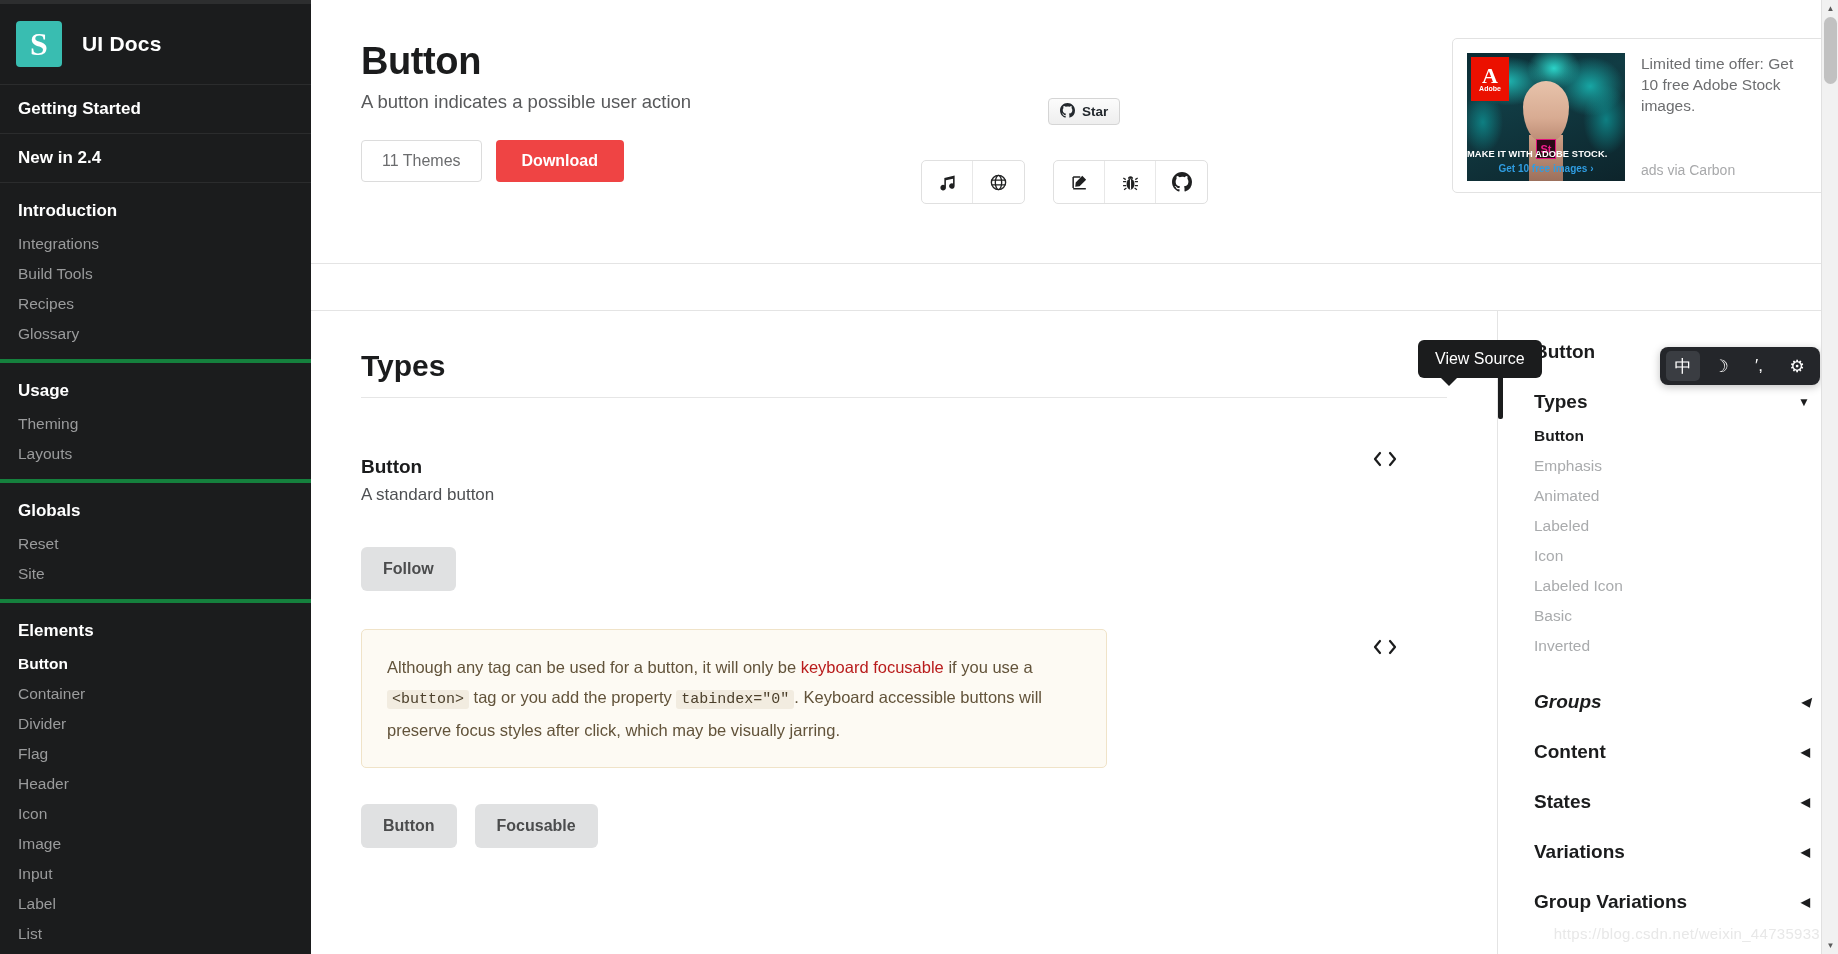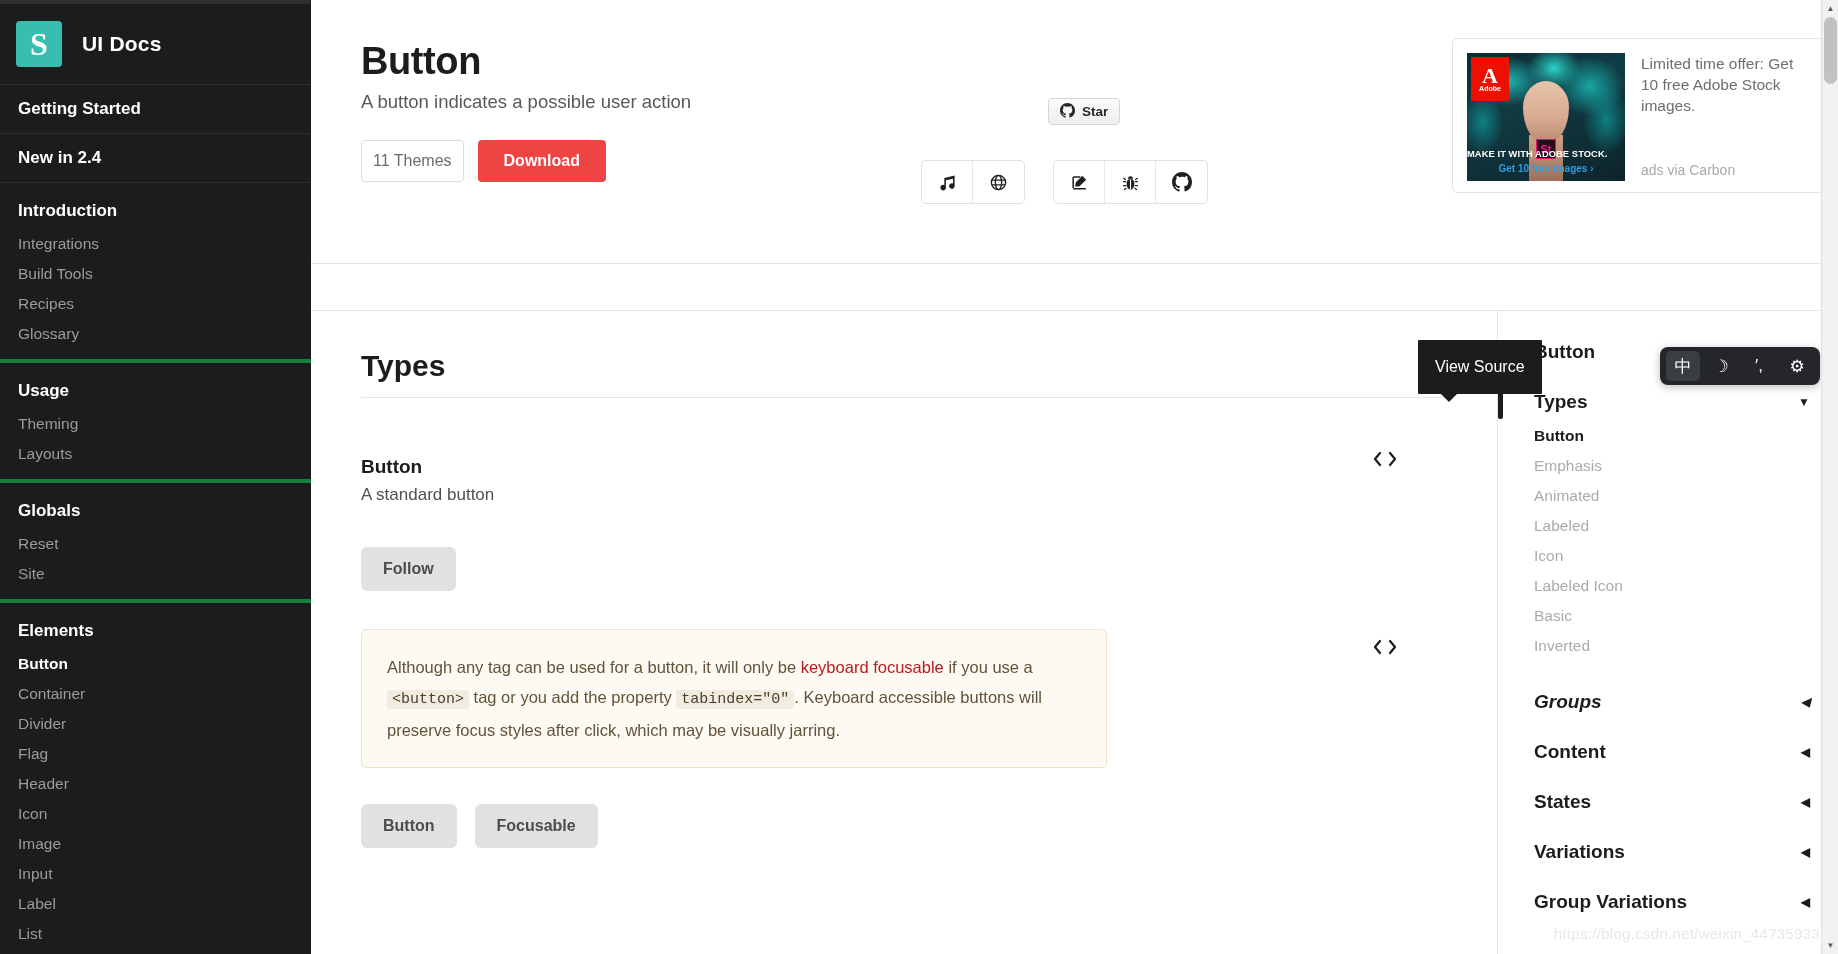--- a/index.html
+++ b/index.html
@@ -67,21 +67,21 @@
     padding: 40px 50px 0 50px;
     position: relative;
     border-bottom: 1px solid #e4e4e4;
     height: 264px;
   }
   .ph-title { font-size: 38px; font-weight: bold; color: #1b1c1d; letter-spacing: -.4px;}
   .ph-sub { font-size: 18.5px; color: #58595b; margin-top: 8px; }
   .ph-actionrow { margin-top: 27px; display: flex; align-items: center; }
   .btn-themes {
     border: 1px solid #dcdcdc; background: #fff;
-    border-radius: 4px; padding: 0 11px;
+    border-radius: 4px; padding: 0 20px;
     height: 42px; line-height: 40px;
     font-size: 16px; color: #6b6c6e; cursor: pointer;
   }
   .btn-download {
     margin-left: 14px;
     background: #ef4444; color: #fff; border: none;
     border-radius: 4px; padding: 0 26px;
     height: 42px; line-height: 42px;
     font-size: 16px; font-weight: bold; cursor: pointer;
   }
@@ -207,21 +207,21 @@
   .code-toggle {
     position: absolute; right: 50px;
     color: #1b1c1d; font-size: 20px; cursor: pointer;
     letter-spacing: -1px; font-weight: bold;
   }
   .code-toggle svg { display:block; }
 
   
   .tooltip {
     position: absolute; background: #1b1c1d; color: #fff;
-    border-radius: 1px; padding: 18px 17px;
+    border-radius: 6px; padding: 10px 17px;
     font-size: 16px; white-space: nowrap;
     left: 1107px; top: 340px; z-index: 40;
   }
   .tooltip::after {
     content: ""; position: absolute;
     left: 22px; bottom: -8px;
     border-left: 9px solid transparent;
     border-right: 9px solid transparent;
     border-top: 9px solid #1b1c1d;
   }

